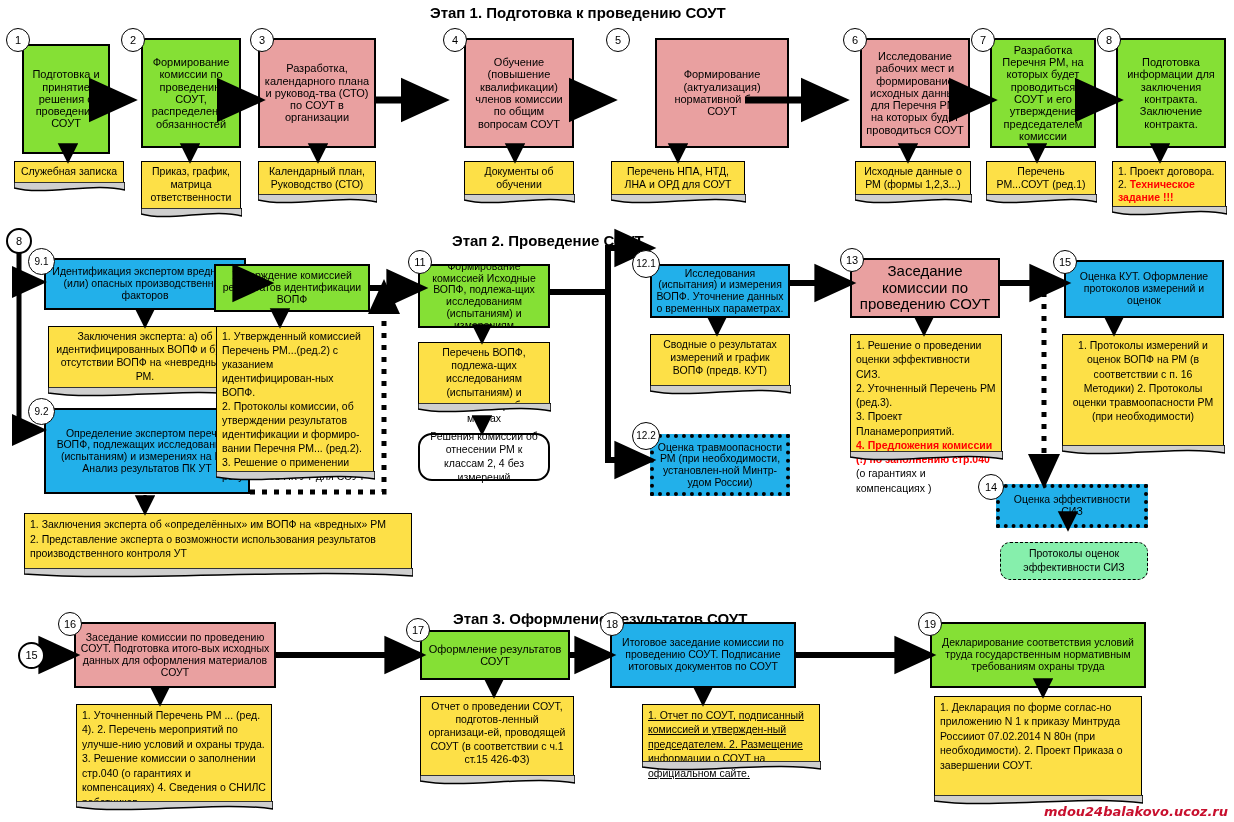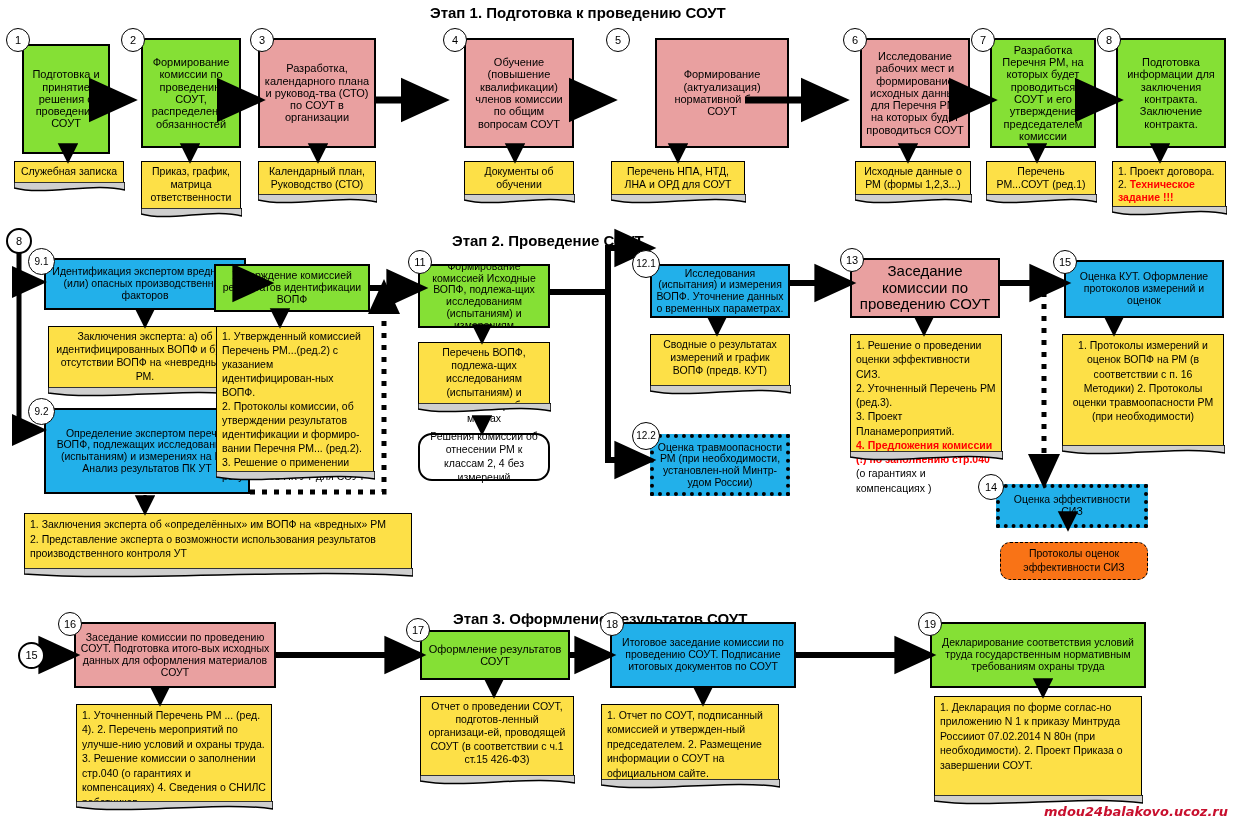--- a/index.html
+++ b/index.html
@@ -52,21 +52,21 @@
   .rbox{
     position:absolute;box-sizing:border-box;
     background:#fff;border:2px solid #000;border-radius:14px;
     font-size:10.5px;line-height:1.3;text-align:center;
     display:flex;align-items:center;justify-content:center;
     padding:2px 5px;
   }
   
   .dbox{
     position:absolute;box-sizing:border-box;
-    background:#f97316;border:1.5px dashed #000;border-radius:10px;
+    background:#86efac;border:1.5px dashed #000;border-radius:10px;
     font-size:10.5px;line-height:1.3;text-align:center;
     display:flex;align-items:center;justify-content:center;
     padding:2px 5px;
   }
 
   
   .circ{
     position:absolute;box-sizing:border-box;
     background:#fff;border:1.6px solid #000;border-radius:50%;
     display:flex;align-items:center;justify-content:center;
@@ -396,21 +396,21 @@
     <span>Отчет о проведении СОУТ, подготов-ленный организаци-ей, проводящей СОУТ (в соответствии с ч.1 ст.15 426-ФЗ)</span>
     <span class="wave">
         <svg viewBox="0 0 154 14" preserveAspectRatio="none">
           <path d="M0,0 L0,6 C42,14 112,0 154,8 L154,0 z" fill="#cfcfcf" stroke="#000" stroke-width="1.5"></path>
         </svg>
       </span>
   </div>
 
   <div class="pbox blue" style="left:610px;top:622px;width:186px;height:66px;font-size:10.5px;">Итоговое  заседание комиссии по проведению СОУТ. Подписание итоговых документов по СОУТ</div>
   <div class="circ" style="left:600px;top:612px;width:24px;height:24px;">18</div>
-  <div class="doc left" style="left:601px;top:704px;width:178px;height:76px;line-height:1.38;">
+  <div class="doc left" style="left:642px;top:704px;width:178px;height:58px;line-height:1.38;text-decoration:underline;">
     <span>1. Отчет по СОУТ, подписанный комиссией и утвержден-ный председателем. 2. Размещение информации о СОУТ на официальном сайте.</span>
     <span class="wave">
         <svg viewBox="0 0 178 14" preserveAspectRatio="none">
           <path d="M0,0 L0,6 C48,14 130,0 178,8 L178,0 z" fill="#cfcfcf" stroke="#000" stroke-width="1.5"></path>
         </svg>
       </span>
   </div>
 
   <div class="pbox green" style="left:930px;top:622px;width:216px;height:66px;font-size:10.5px;">Декларирование соответствия условий труда государственным нормативным требованиям охраны труда</div>
   <div class="circ" style="left:918px;top:612px;width:24px;height:24px;">19</div>

